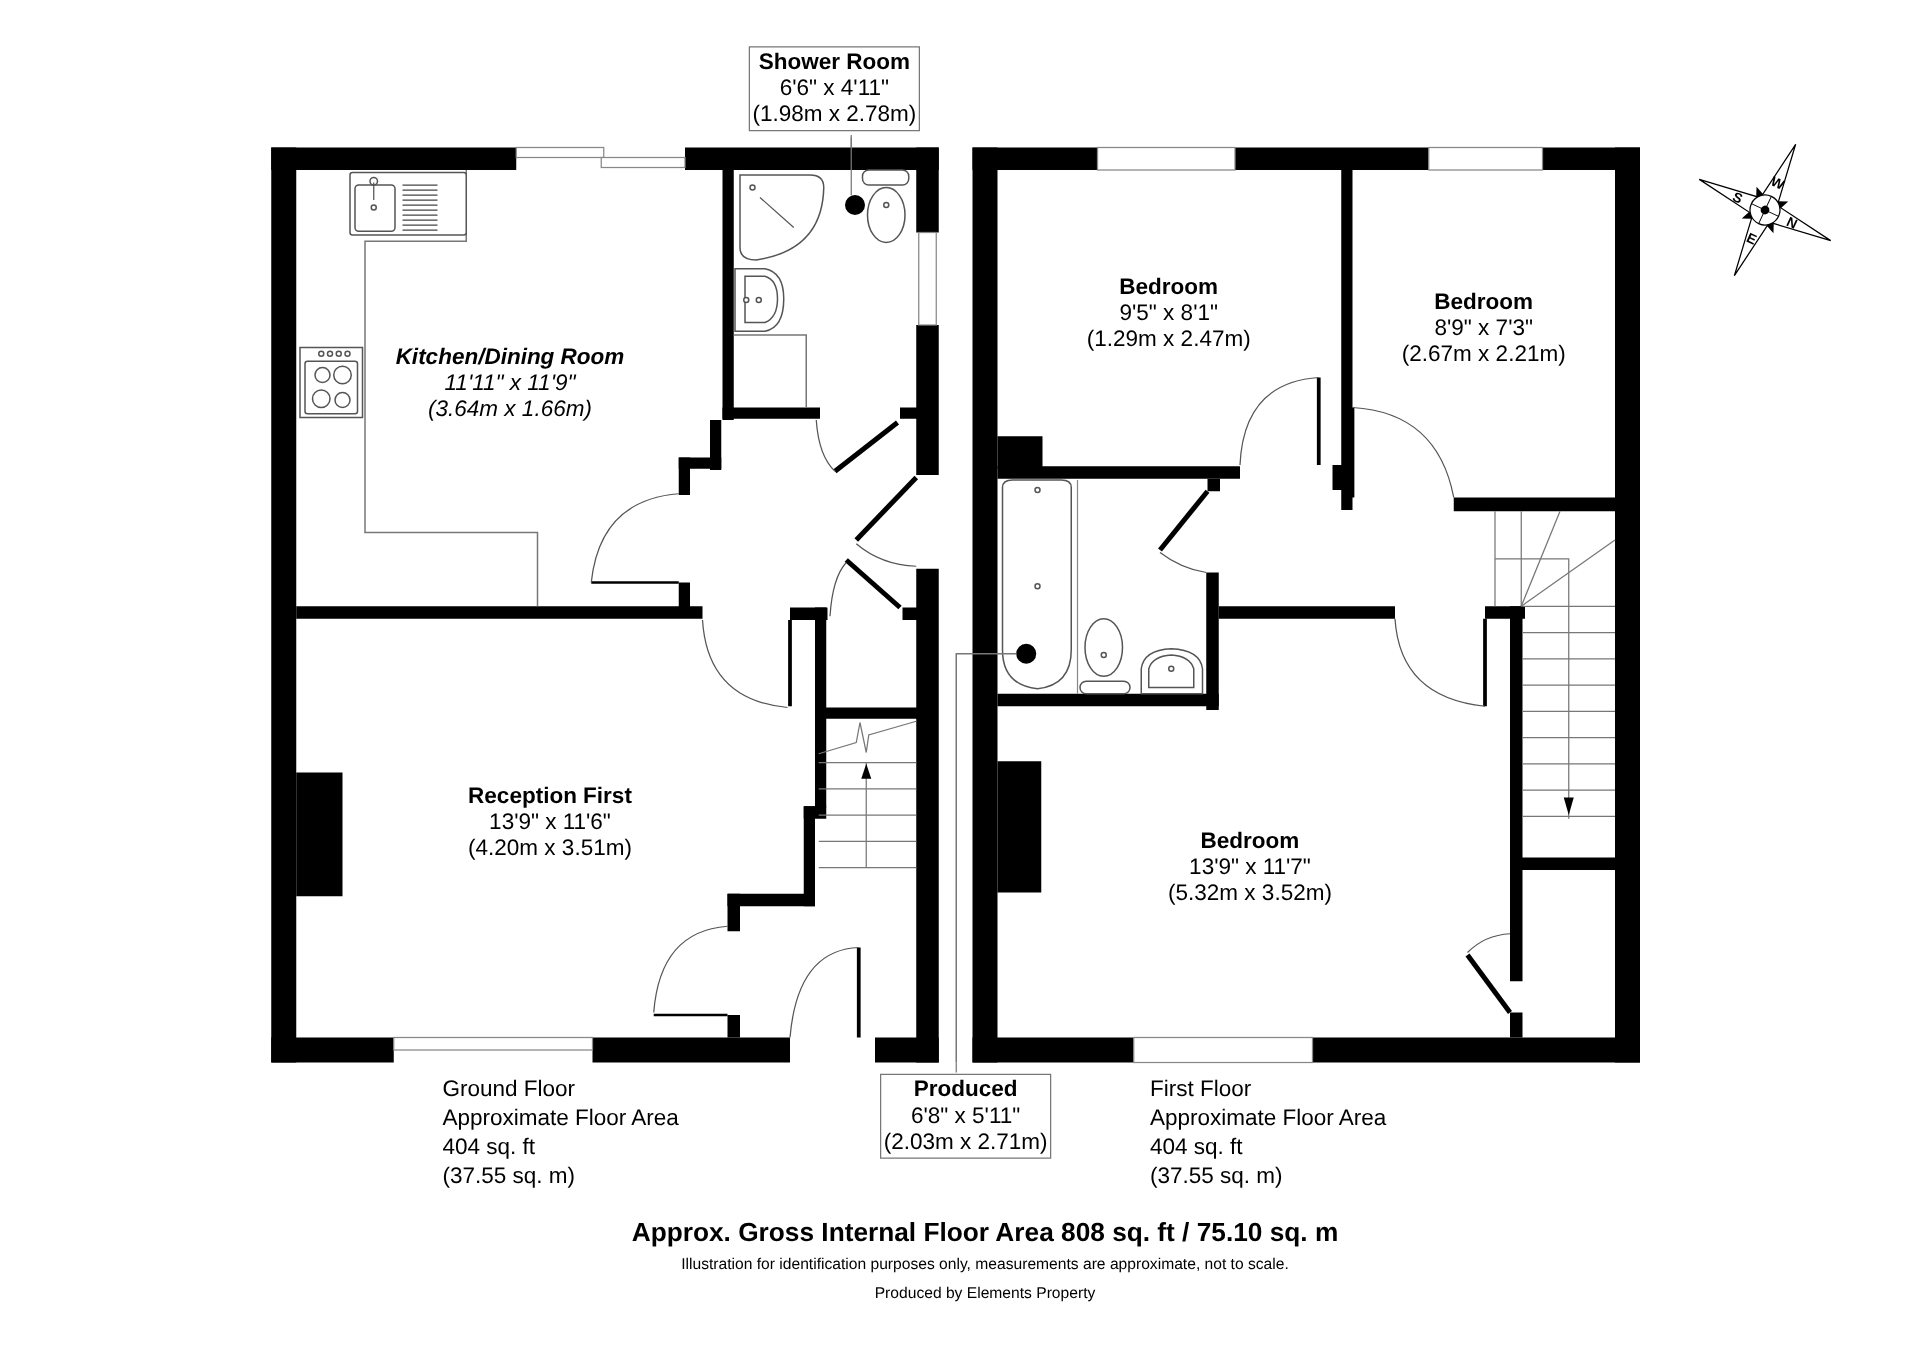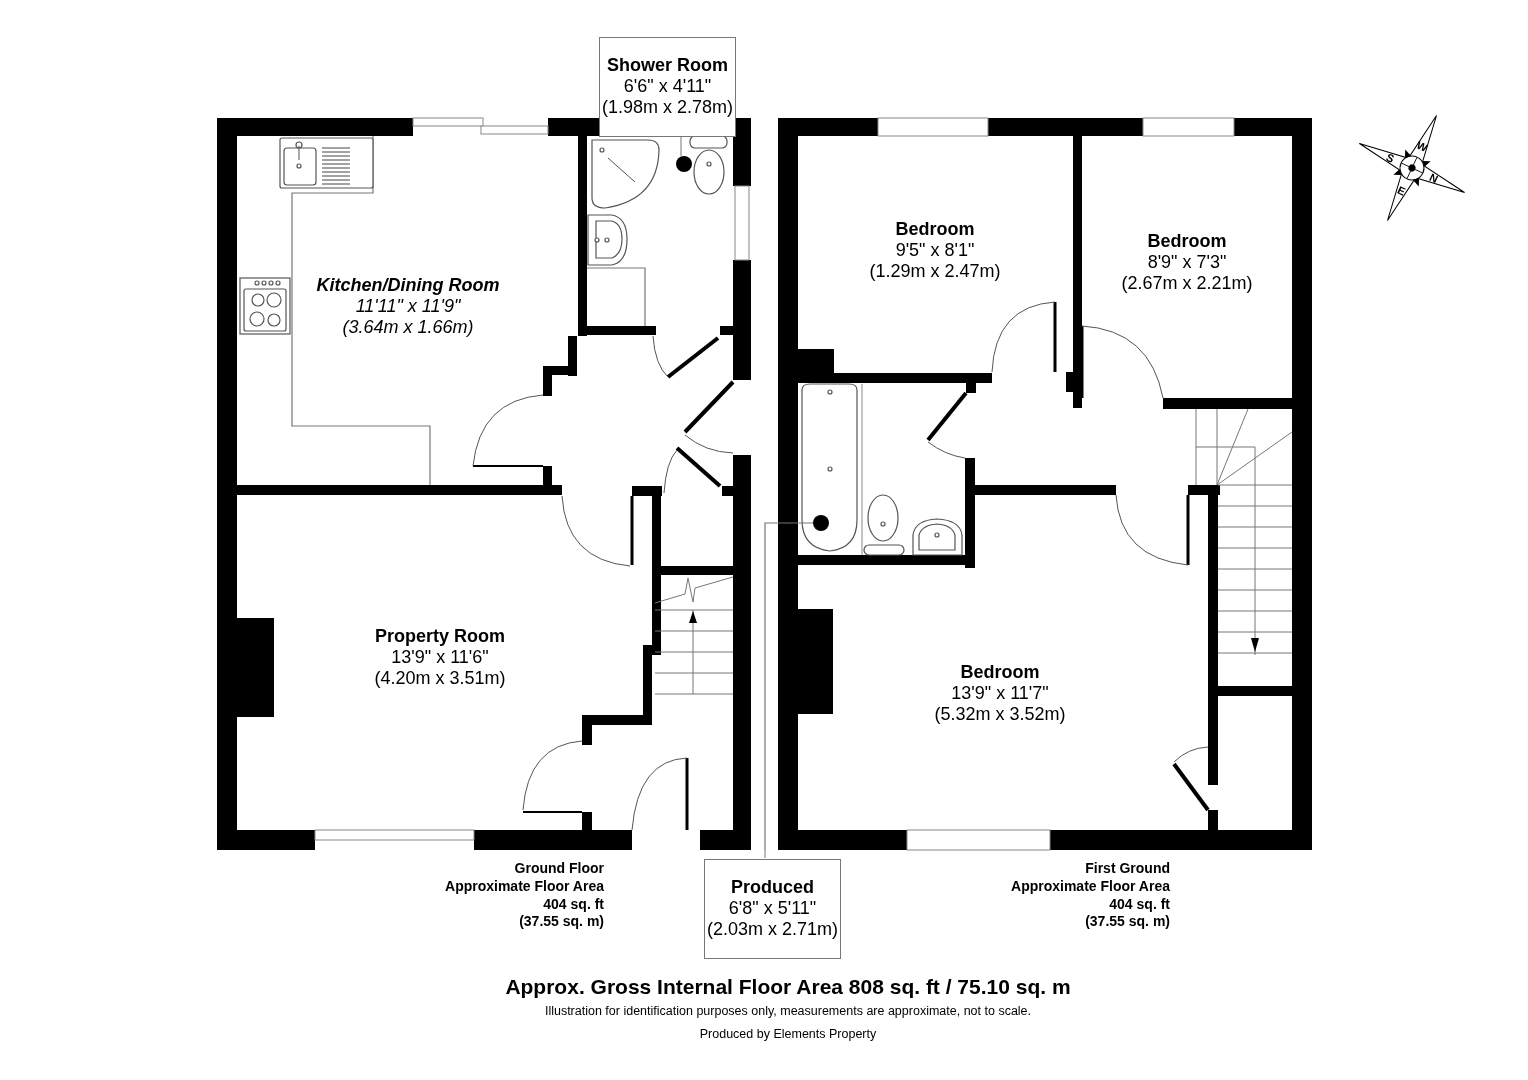--- a/index.html
+++ b/index.html
@@ -8,22 +8,22 @@
   svg.plan { position: absolute; left: 0; top: 0; width: 1528px; height: 1080px; }
   .wall { fill: #000; }
   .grey { fill: none; stroke: #777; stroke-width: 1.2; }
   .win { fill: #fff; stroke: #888; stroke-width: 1; }
   .door { stroke: #000; stroke-width: 4; stroke-linecap: butt; }
   .arc { fill: none; stroke: #555; stroke-width: 1; }
   .fix { fill: #fff; stroke: #555; stroke-width: 1.2; }
   .lbl { position: absolute; text-align: center; white-space: nowrap; line-height: 1.18; }
   .lbl .t { font-weight: bold; font-size: 18px; display: block; }
   .lbl .d { font-size: 18px; display: block; }
-  .boxed { border: 1px solid #777; background: #fff; padding: 17px 2px; }
-  .summary { position: absolute; text-align: right; font-weight: bold; font-size: 14px; line-height: 1.27; white-space: nowrap; }
+  .boxed { border: 1px solid #777; background: #fff; padding: 1px 2px; }
+  .summary { position: absolute; text-align: left; font-weight: normal; font-size: 18px; line-height: 1.27; white-space: nowrap; }
   .summary span { display: block; }
   .footer-title { position: absolute; left: 0; width: 1576px; top: 975px; text-align: center;
                   font-weight: bold; font-size: 21px; }
   .footer-note { position: absolute; left: 0; width: 1576px; top: 1004px; text-align: center; font-size: 12.5px; }
   .footer-prod { position: absolute; left: 0; width: 1576px; top: 1027px; text-align: center; font-size: 12.5px; }
   .compass { position: absolute; left: 1352px; top: 108px; width: 120px; height: 120px; }
   .compass text { font-family: "Liberation Sans", sans-serif; font-size: 11px; font-weight: bold; }
 </style>
 </head>
 <body>
@@ -297,21 +297,21 @@
   <span class="d">(1.98m x 2.78m)</span>
 </div>
 
 <div class="lbl" style="left:298px; top:275px; width:220px;font-style:italic;">
   <span class="t">Kitchen/Dining Room</span>
   <span class="d">11'11" x 11'9"</span>
   <span class="d">(3.64m x 1.66m)</span>
 </div>
 
 <div class="lbl" style="left:340px; top:626px; width:200px;">
-  <span class="t">Property Room</span>
+  <span class="t">Reception First</span>
   <span class="d">13'9" x 11'6"</span>
   <span class="d">(4.20m x 3.51m)</span>
 </div>
 
 <div class="lbl" style="left:850px; top:219px; width:170px;">
   <span class="t">Bedroom</span>
   <span class="d">9'5" x 8'1"</span>
   <span class="d">(1.29m x 2.47m)</span>
 </div>
 
@@ -334,21 +334,21 @@
 </div>
 
 <div class="summary" style="left:354px; top:860px; width:250px;">
   <span>Ground Floor</span>
   <span>Approximate Floor Area</span>
   <span>404 sq. ft</span>
   <span>(37.55 sq. m)</span>
 </div>
 
 <div class="summary" style="left:920px; top:860px; width:250px;">
-  <span>First Ground</span>
+  <span>First Floor</span>
   <span>Approximate Floor Area</span>
   <span>404 sq. ft</span>
   <span>(37.55 sq. m)</span>
 </div>
 
 <div class="footer-title">Approx. Gross Internal Floor Area 808 sq. ft / 75.10 sq. m</div>
 <div class="footer-note">Illustration for identification purposes only, measurements are approximate, not to scale.</div>
 <div class="footer-prod">Produced by Elements Property</div>
 
 </body></html>

